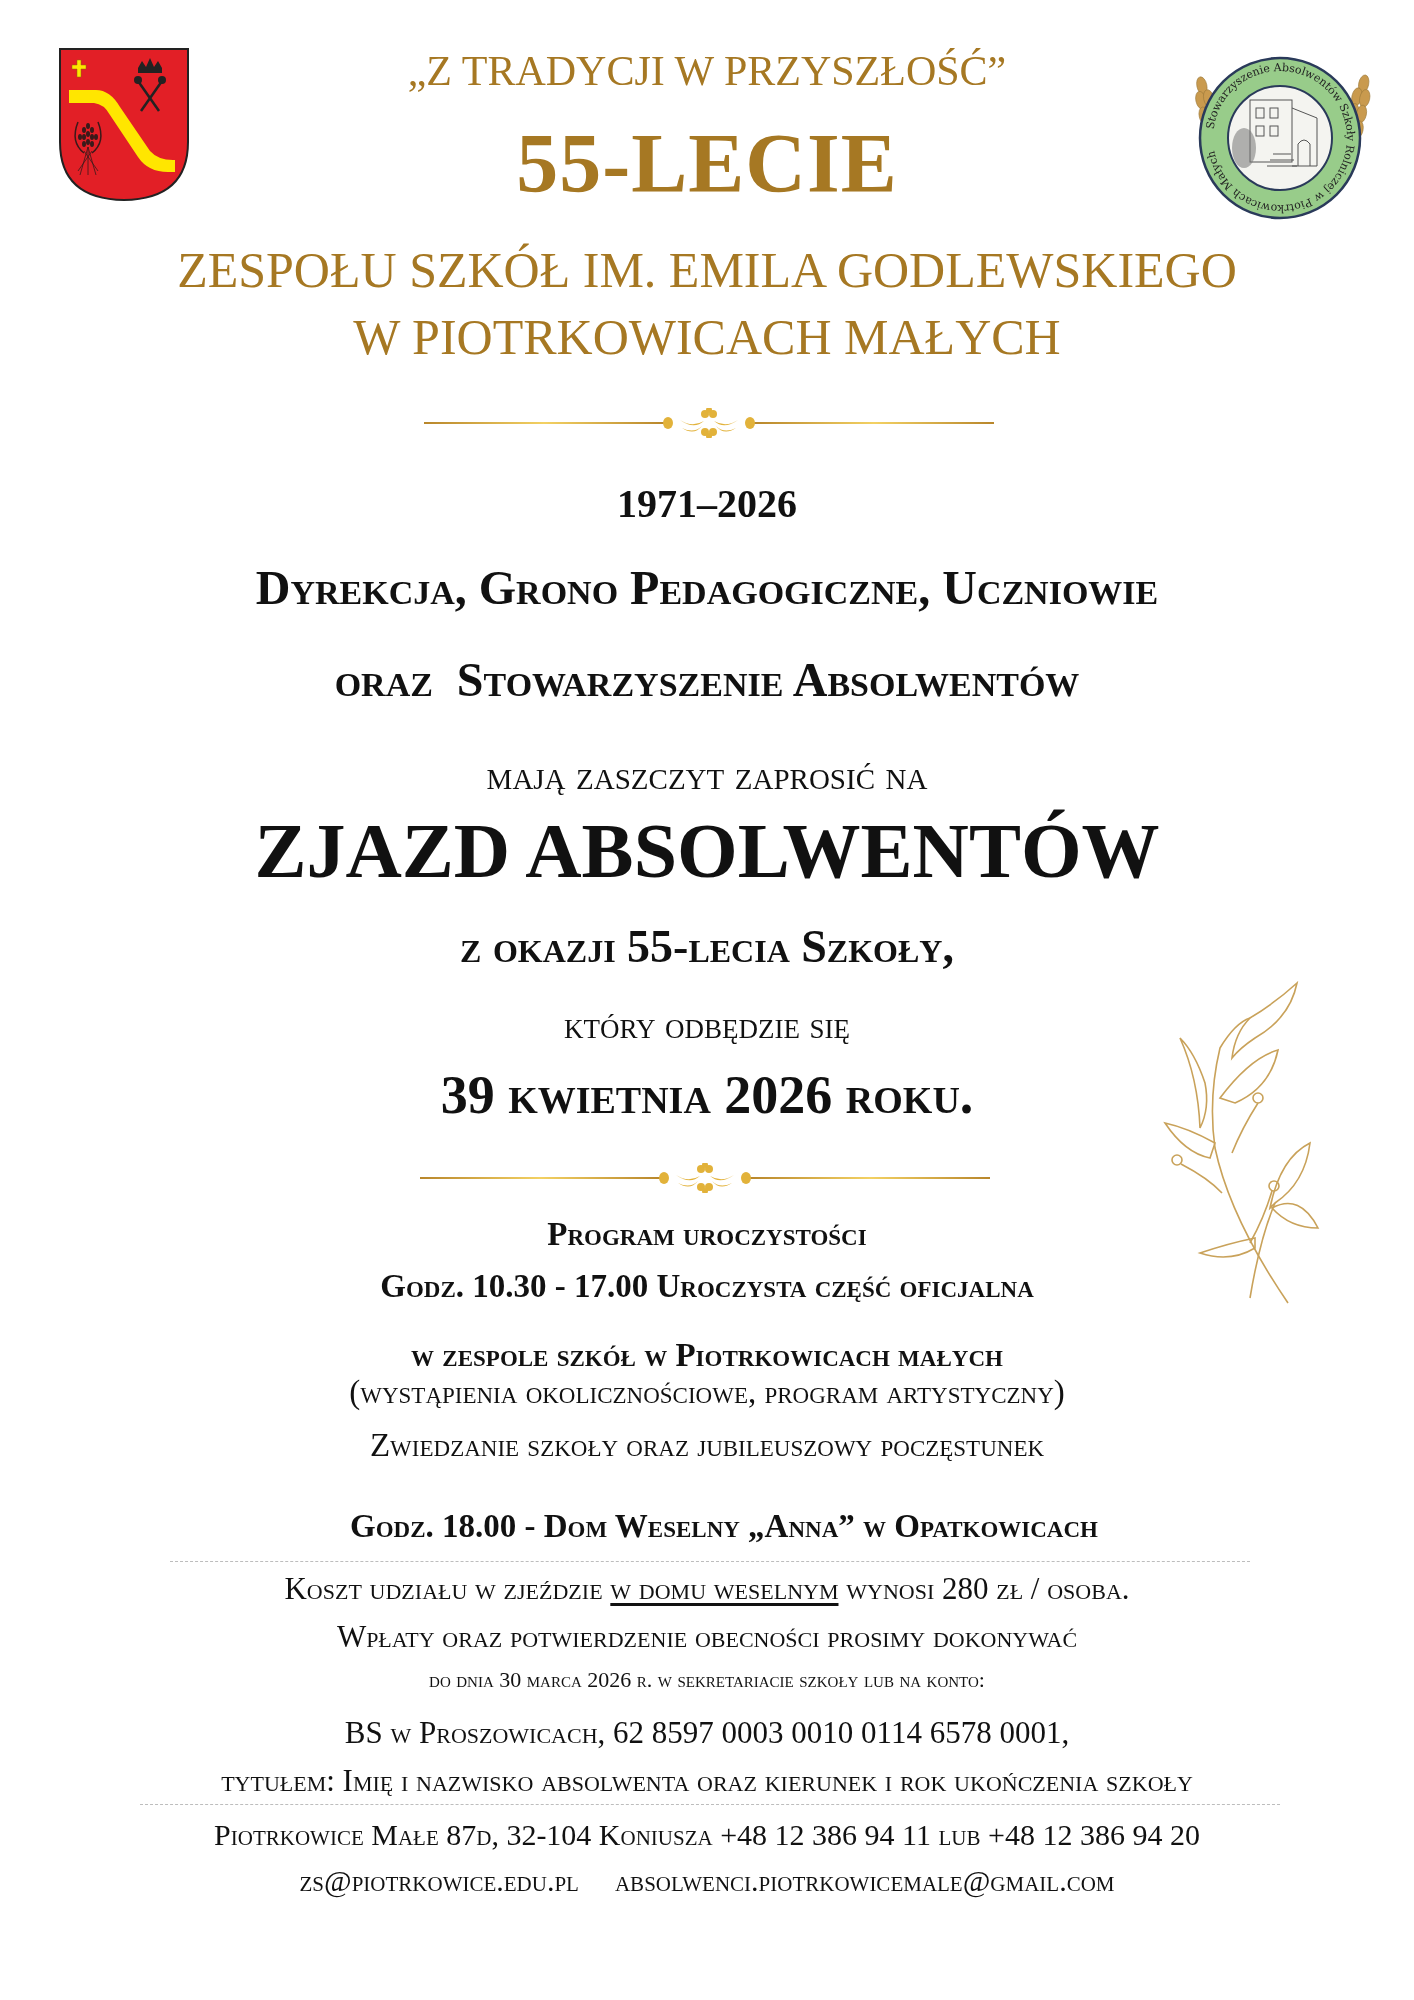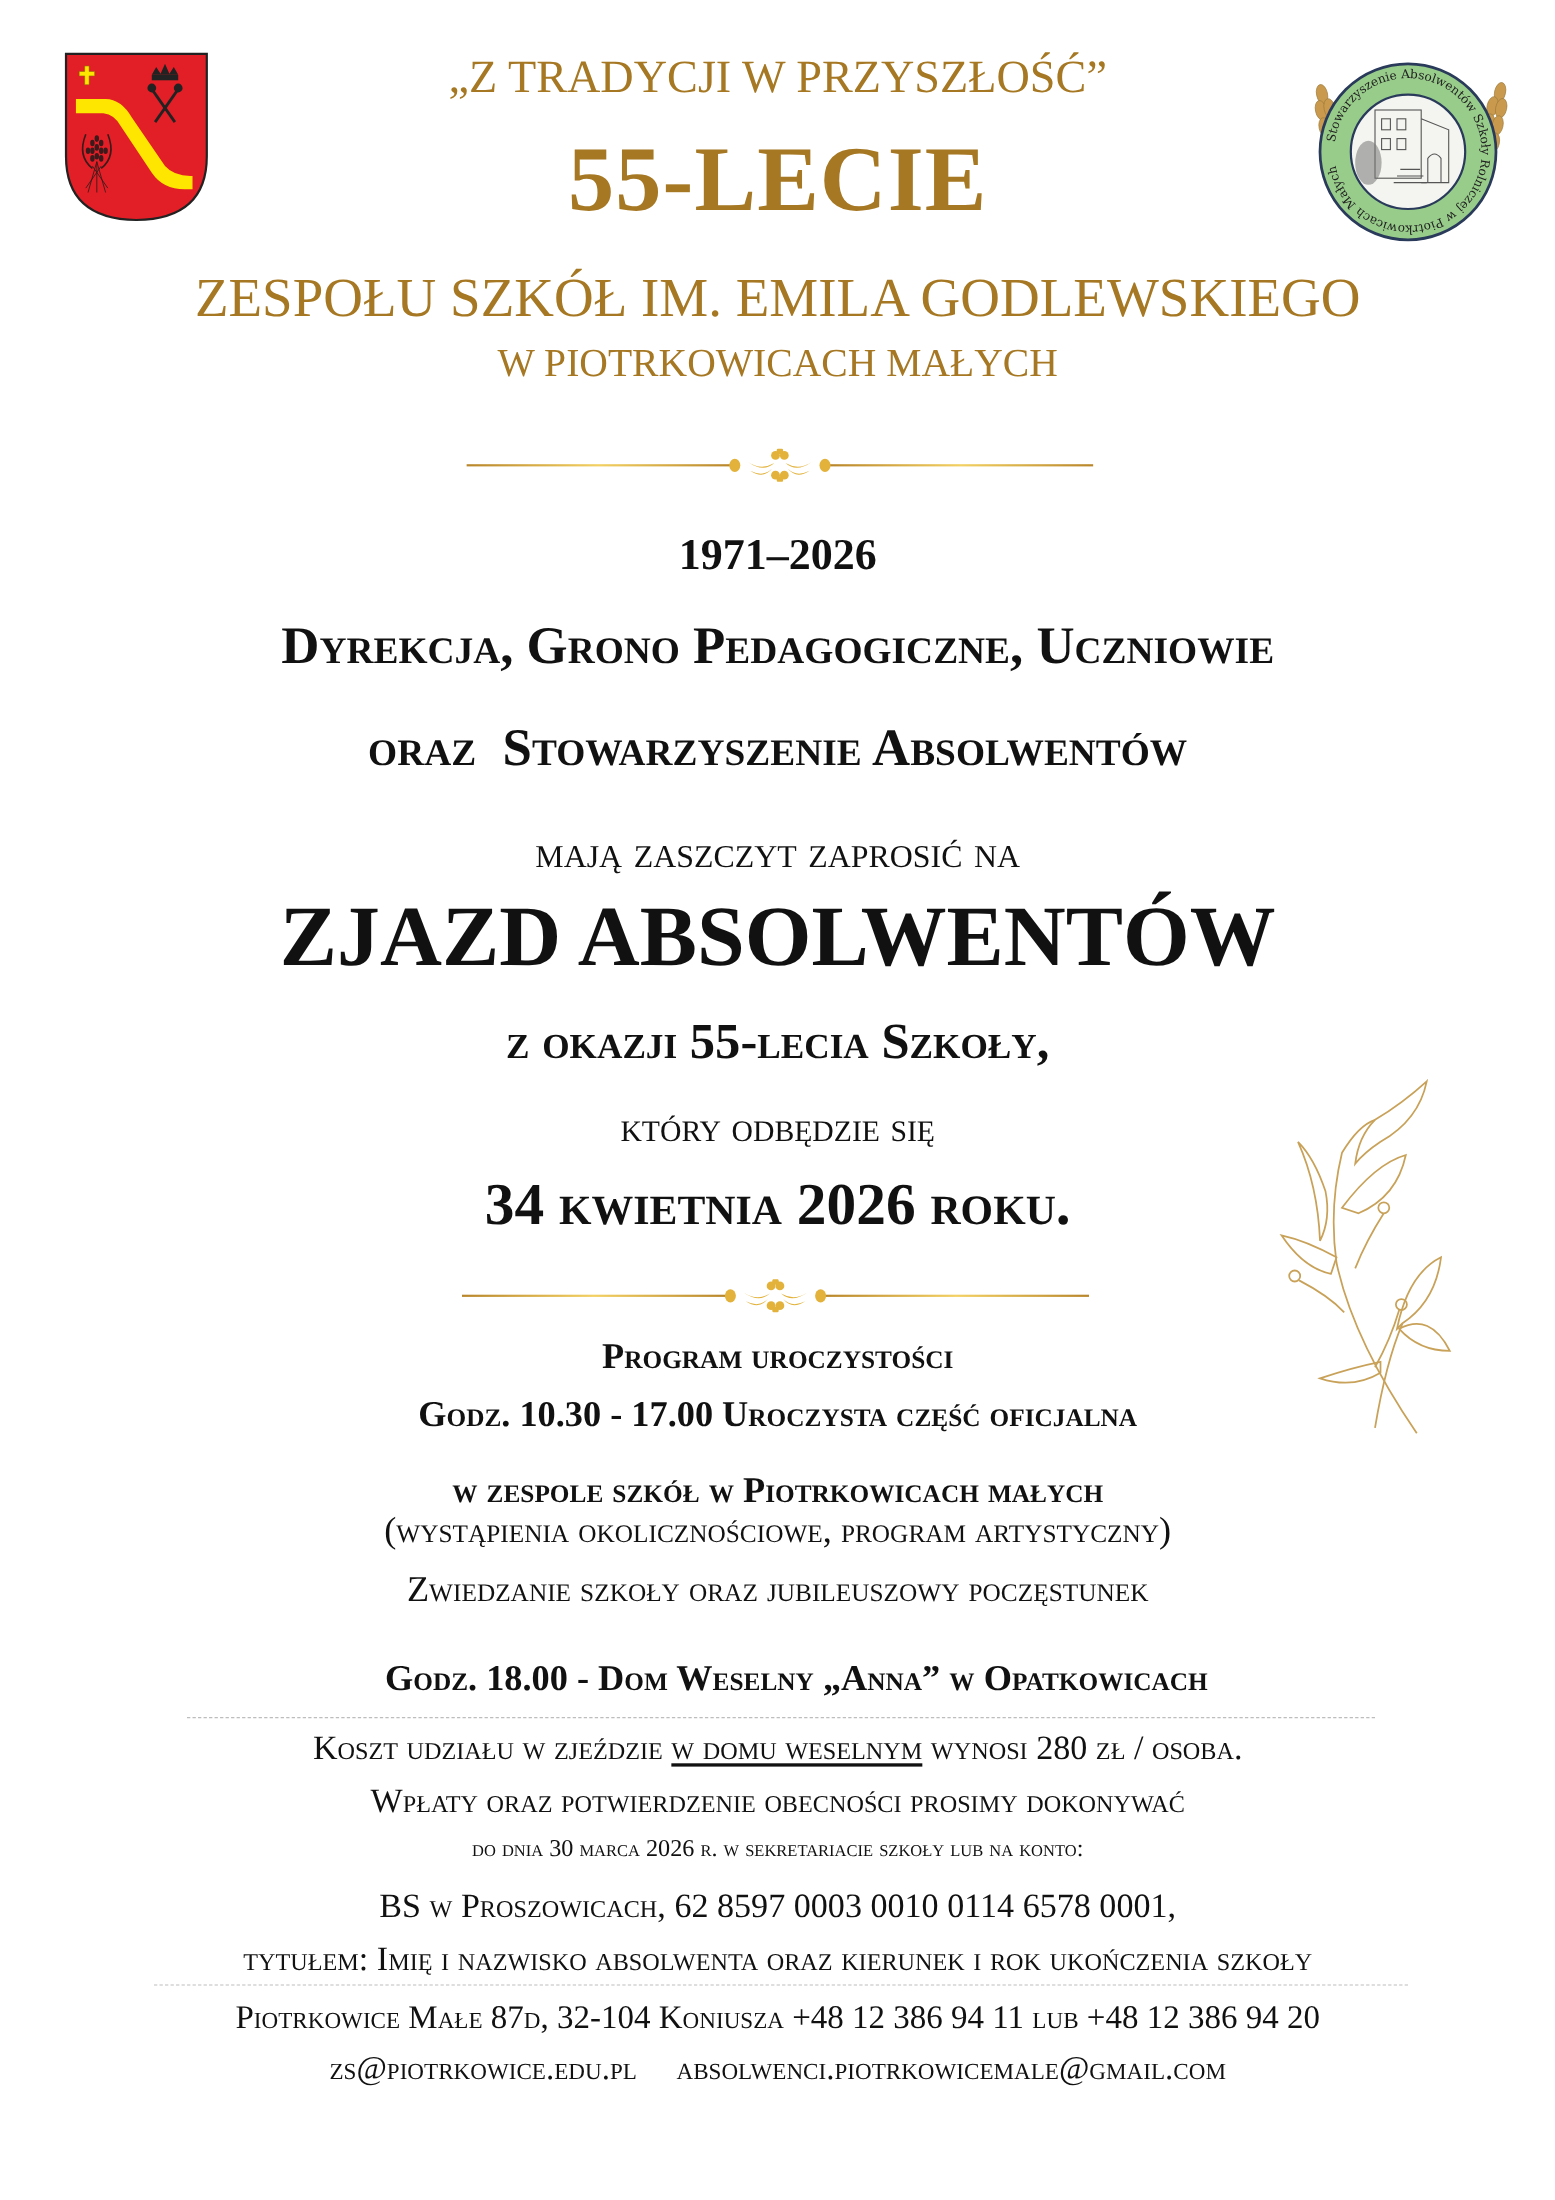--- a/index.html
+++ b/index.html
@@ -99,21 +99,21 @@
     <defs>
         <path id="ringpath" d="M108 90 m-67 0 a67 67 0 1 1 134 0 a67 67 0 1 1 -134 0"></path>
       </defs>
     <text font-size="11" fill="#222" font-family="DejaVu Serif, serif"><textPath href="#ringpath" startOffset="2%">Stowarzyszenie Absolwentów Szkoły Rolniczej w Piotrkowicach Małych</textPath></text>
   </svg>
 </div>
 
 <div class="line gold caps" style="top:50px;font-size:42px;">„Z tradycji w przyszłość”</div>
 <div class="line gold bold caps" style="top:122px;font-size:84px;letter-spacing:1px;">55-LECIE</div>
 <div class="line gold caps" style="top:245px;font-size:50px;">Zespołu Szkół im. Emila Godlewskiego</div>
-<div class="line gold caps" style="top:312px;font-size:36px;">w Piotrkowicach Małych</div>
+<div class="line gold caps" style="top:312px;font-size:50px;">w Piotrkowicach Małych</div>
 
 <div class="divider" style="left:424px;top:408px;width:570px;">
   <svg width="570" height="30" viewBox="0 0 570 30">
     <defs>
       <linearGradient id="g1" x1="0" x2="1">
           <stop offset="0" stop-color="#b8862b"></stop>
           <stop offset="0.5" stop-color="#f3d163"></stop>
           <stop offset="1" stop-color="#b8862b"></stop>
         </linearGradient>
     </defs>
@@ -136,21 +136,21 @@
   </svg>
 </div>
 
 <div class="line bold" style="top:484px;font-size:40px;">1971–2026</div>
 <div class="line bold" style="top:564px;font-size:48px;">Dyrekcja, Grono Pedagogiczne, Uczniowie</div>
 <div class="line bold" style="top:656px;font-size:48px;white-space:pre;">oraz  Stowarzyszenie Absolwentów</div>
 <div class="line" style="top:754px;font-size:42px;">mają zaszczyt zaprosić na</div>
 <div class="line bold caps" style="top:812px;font-size:78px;">ZJAZD ABSOLWENTÓW</div>
 <div class="line bold" style="top:924px;font-size:46px;">z okazji 55-lecia Szkoły,</div>
 <div class="line" style="top:1006px;font-size:38px;">który odbędzie się</div>
-<div class="line bold" style="top:1068px;font-size:54px;">34 kwietnia 2026 roku.</div>
+<div class="line bold" style="top:1068px;font-size:54px;">39 kwietnia 2026 roku.</div>
 
 <div class="abs" style="left:1160px;top:978px;width:175px;height:330px;">
   <svg width="175" height="330" viewBox="0 0 175 330" fill="none" stroke="#c9a25a" stroke-width="1.6">
     <path d="M128 325 Q70 240 55 170 Q48 120 60 70 Q75 45 90 40"></path>
     <path d="M90 40 Q115 25 137 5 Q130 40 95 60 Q80 70 72 80 Q75 55 90 40 Z"></path>
     <path d="M20 60 Q38 100 40 150 Q50 130 45 105 Q35 75 20 60 Z"></path>
     <path d="M60 120 Q90 80 118 72 Q110 110 75 125 Z"></path>
     <path d="M55 165 Q28 150 5 145 Q25 175 50 180 Z"></path>
     <path d="M95 260 Q70 265 40 275 Q70 285 95 270 Z"></path>
     <path d="M110 230 Q120 180 150 165 Q145 205 115 225 Z"></path>

